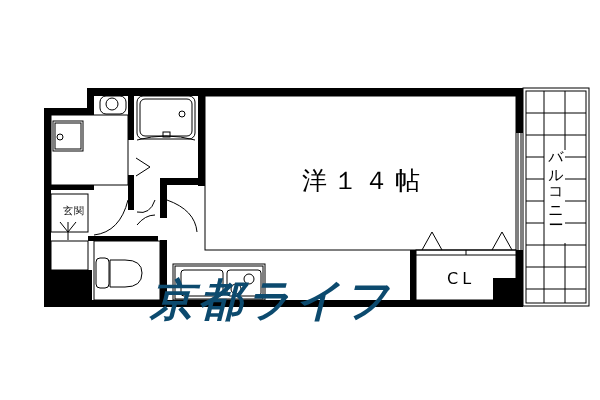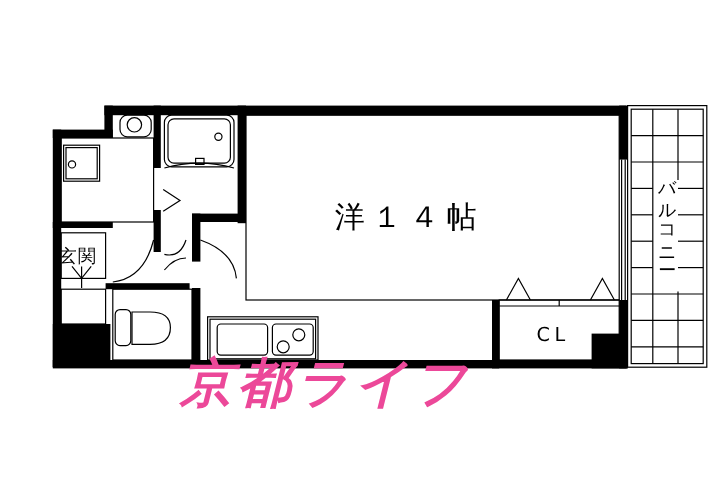--- a/index.html
+++ b/index.html
@@ -1,23 +1,23 @@
 <!DOCTYPE html>
 <html><head>
 <meta charset="utf-8">
 <style>
   html, body { margin: 0; padding: 0; background: #ffffff; }
   body { width: 600px; height: 400px; position: relative; overflow: hidden; font-family: "DejaVu Sans", sans-serif; }
   svg { position: absolute; left: 0; top: 0; }
   .lbl { position: absolute; color: #000; white-space: nowrap; line-height: 1; }
-  .room-label { left: 279px; top: 168px; font-size: 25px; letter-spacing: 6px; }
+  .room-label { left: 302px; top: 168px; font-size: 25px; letter-spacing: 6px; }
   .cl-label { left: 447px; top: 271px; font-size: 16px; letter-spacing: 4px; }
-  .genkan-label { left: 49px; top: 206px; font-size: 15px; letter-spacing: 1px; }
+  .genkan-label { left: 63px; top: 206px; font-size: 10px; letter-spacing: 1px; }
   .balcony-label { left: 548px; top: 140px; font-size: 15px; writing-mode: vertical-rl; letter-spacing: 2px; }
-  .watermark { left: 150px; top: 298px; font-size: 44px; color: #ec4899; font-weight: bold; letter-spacing: 4px; font-style: italic; }
+  .watermark { left: 150px; top: 278px; font-size: 44px; color: #0c4a6e; font-weight: bold; letter-spacing: 4px; font-style: italic; }
 </style>
 </head>
 <body>
 
 <svg width="600" height="400" viewBox="0 0 600 400">
 
   <g fill="#000">
 
     <rect x="87" y="88" width="435" height="8"></rect>
 

